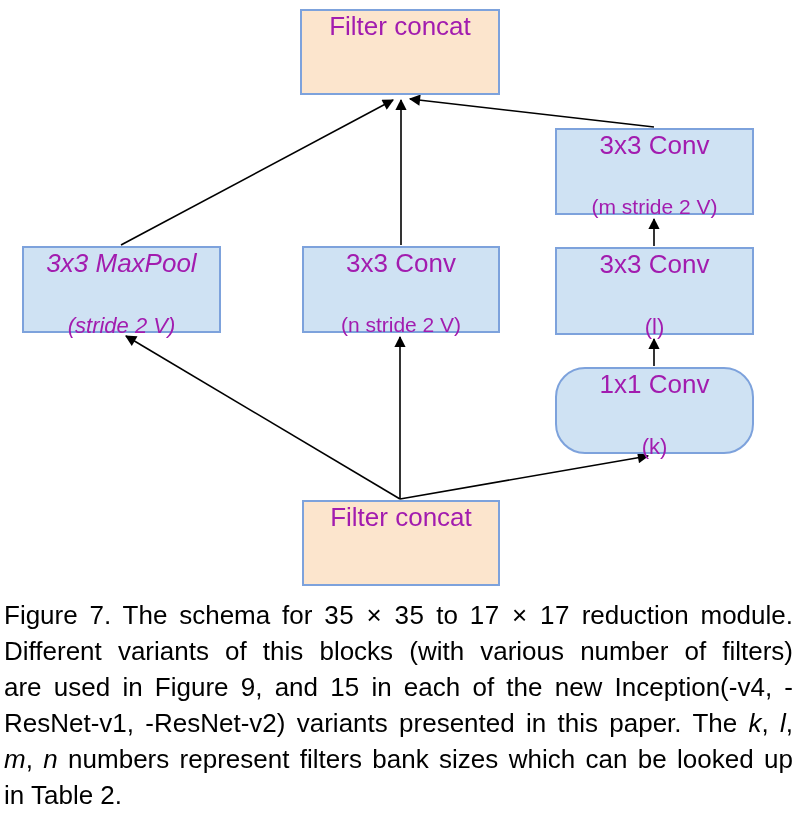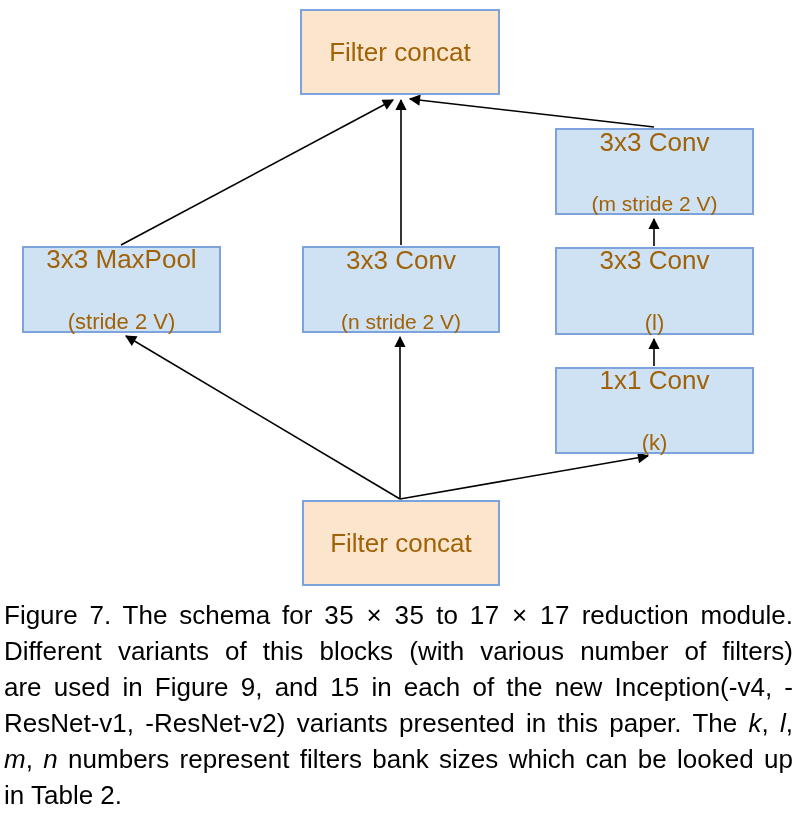--- a/index.html
+++ b/index.html
@@ -33,36 +33,35 @@
   .edges .arrhead {
     fill: var(--arrow-color, #000);
   }
   .node {
     position: absolute;
     box-sizing: border-box;
     border: 2px solid var(--node-border, #7da2dc);
     display: flex;
     flex-direction: column;
     align-items: center;
-    justify-content: center;
     text-align: center;
-    color: #a16207;
+    color: #a21caf;
   }
   .node.concat { background: var(--concat-fill, #fce5cd); }
   .node.conv   { background: var(--conv-fill, #cfe2f3); gap: 32px; }
   .node .l1 { font-size: 26px; line-height: 31px; }
   .node .l2 { font-size: 22px; line-height: 29px; }
   .node.small2 .l2 { font-size: 21px; line-height: 27px; }
 
   #node-top     { left: 300px; top:   9px; width: 200px; height: 86px; }
-  #node-maxpool { left:  22px; top: 246px; width: 199px; height: 87px; }
+  #node-maxpool { left:  22px; top: 246px; width: 199px; height: 87px; font-style: italic; }
   #node-convn   { left: 302px; top: 246px; width: 198px; height: 87px; }
   #node-convm   { left: 555px; top: 128px; width: 199px; height: 87px; }
   #node-convl   { left: 555px; top: 247px; width: 199px; height: 88px; }
-  #node-convk   { left: 555px; top: 367px; width: 199px; height: 87px; }
+  #node-convk   { left: 555px; top: 367px; width: 199px; height: 87px; border-radius: 30px; }
   #node-bottom  { left: 302px; top: 500px; width: 198px; height: 86px; }
 
   
   #caption {
     position: absolute;
     left: 4px;
     top: 597px;
     width: 789px;
     font-family: Liberation Sans, sans-serif;
     font-size: 26px;

